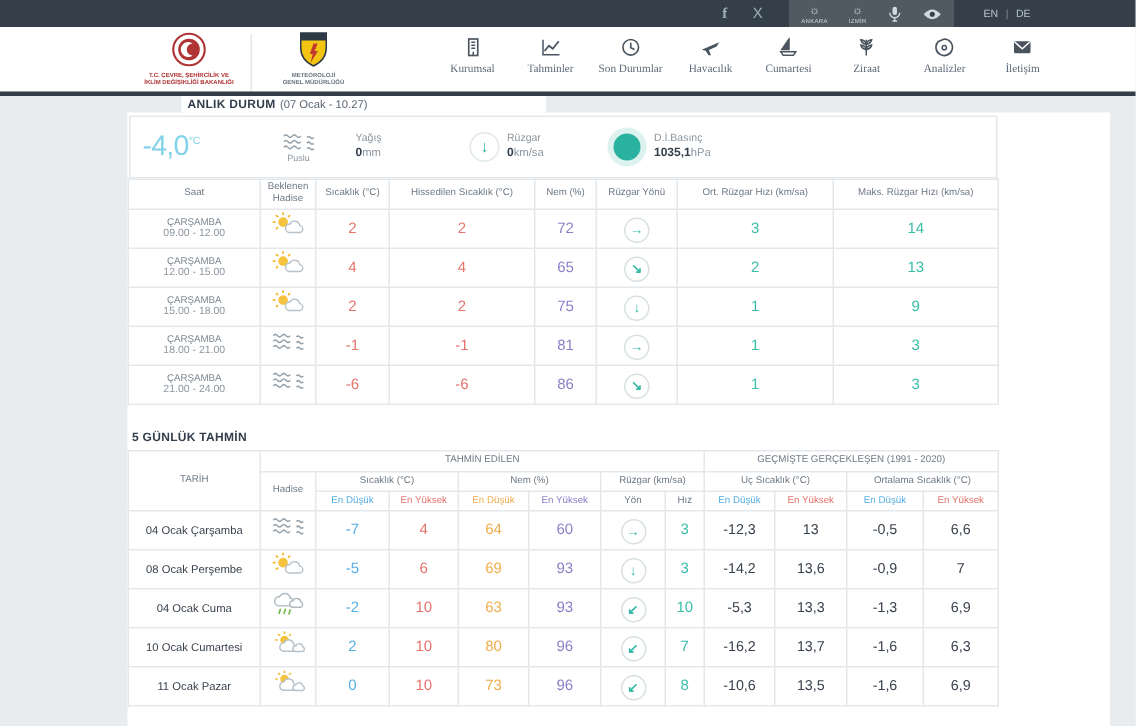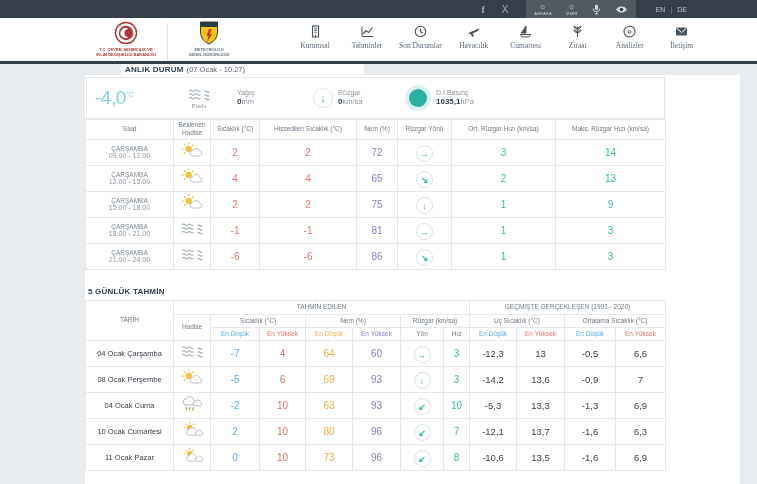--- a/index.html
+++ b/index.html
@@ -558,21 +558,21 @@
                 <path d="M8 15 a3 3 0 0 1 0.5-5.9 a3.7 3.7 0 0 1 7 1.1 a2.5 2.5 0 0 1-0.4 4.8 z" fill="#fff" stroke="#b8c2ca" stroke-width="1"></path>
                 <path d="M16.8 15.2 a2 2 0 0 1 0.3-4 a2.5 2.5 0 0 1 4.8 0.7 a1.7 1.7 0 0 1-0.3 3.3 z" fill="#fff" stroke="#b8c2ca" stroke-width="1"></path>
               </svg>
             </span></td>
           <td class="v v-blue">2</td>
           <td class="v v-red">10</td>
           <td class="v v-orange">80</td>
           <td class="v v-purple">96</td>
           <td><span class="wind-circle">↙</span></td>
           <td class="v v-teal">7</td>
-          <td class="v v-dark">-12,1</td>
+          <td class="v v-dark">-16,2</td>
           <td class="v v-dark">13,7</td>
           <td class="v v-dark">-1,6</td>
           <td class="v v-dark">6,3</td>
         </tr>
         <tr>
           <td class="cell-date">11 Ocak Pazar</td>
           <td><span class="wicon">
               <svg width="23" height="17" viewBox="0 0 24 18">
                 <g stroke="#f2b92e" stroke-width="1.1">
                   <line x1="9" y1="1" x2="9" y2="2.8"></line>

